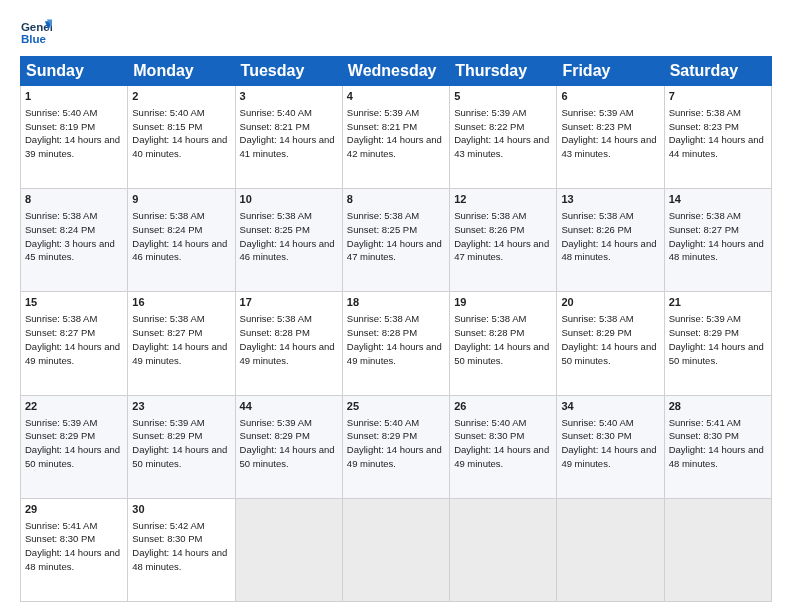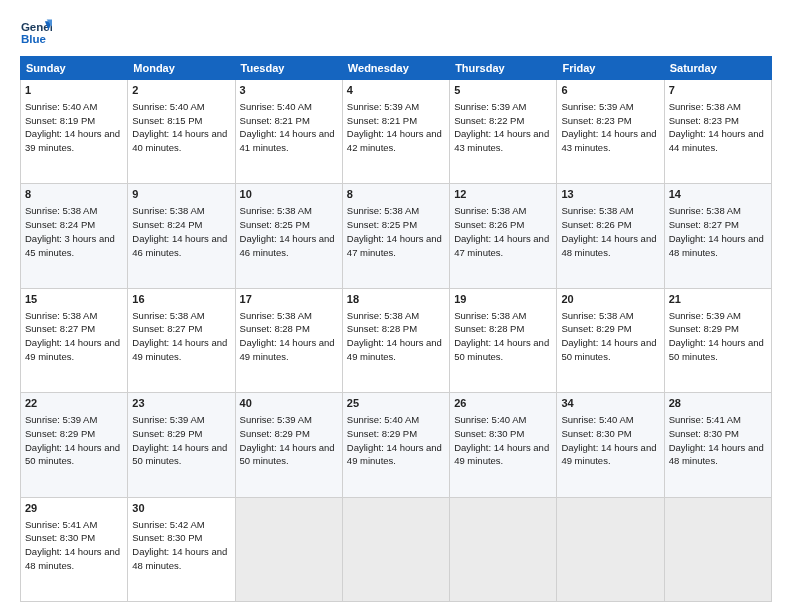--- a/index.html
+++ b/index.html
@@ -51,21 +51,21 @@
       width: 100%;
       border-collapse: collapse;
       flex: 1;
       font-size: 9.5px;
     }
     .calendar th {
       background: #1565c0;
       color: #fff;
       text-align: left;
       padding: 5px 5px;
-      font-size: 11px;
+      font-size: 16px;
       font-weight: bold;
       border: 1px solid #1565c0;
     }
     .calendar td {
       vertical-align: top;
       border: 1px solid #d0d0d0;
       padding: 3px 4px;
       width: 107px;
       background: #fff;
       color: #222;
@@ -142,21 +142,21 @@
           <td><span class="day-num">16</span><span>Sunrise: 5:38 AM</span><br><span>Sunset: 8:27 PM</span><br><span>Daylight: 14 hours and 49 minutes.</span></td>
           <td><span class="day-num">17</span><span>Sunrise: 5:38 AM</span><br><span>Sunset: 8:28 PM</span><br><span>Daylight: 14 hours and 49 minutes.</span></td>
           <td><span class="day-num">18</span><span>Sunrise: 5:38 AM</span><br><span>Sunset: 8:28 PM</span><br><span>Daylight: 14 hours and 49 minutes.</span></td>
           <td><span class="day-num">19</span><span>Sunrise: 5:38 AM</span><br><span>Sunset: 8:28 PM</span><br><span>Daylight: 14 hours and 50 minutes.</span></td>
           <td><span class="day-num">20</span><span>Sunrise: 5:38 AM</span><br><span>Sunset: 8:29 PM</span><br><span>Daylight: 14 hours and 50 minutes.</span></td>
           <td><span class="day-num">21</span><span>Sunrise: 5:39 AM</span><br><span>Sunset: 8:29 PM</span><br><span>Daylight: 14 hours and 50 minutes.</span></td>
         </tr>
         <tr>
           <td><span class="day-num">22</span><span>Sunrise: 5:39 AM</span><br><span>Sunset: 8:29 PM</span><br><span>Daylight: 14 hours and 50 minutes.</span></td>
           <td><span class="day-num">23</span><span>Sunrise: 5:39 AM</span><br><span>Sunset: 8:29 PM</span><br><span>Daylight: 14 hours and 50 minutes.</span></td>
-          <td><span class="day-num">40</span><span>Sunrise: 5:39 AM</span><br><span>Sunset: 8:29 PM</span><br><span>Daylight: 14 hours and 50 minutes.</span></td>
+          <td><span class="day-num">44</span><span>Sunrise: 5:39 AM</span><br><span>Sunset: 8:29 PM</span><br><span>Daylight: 14 hours and 50 minutes.</span></td>
           <td><span class="day-num">25</span><span>Sunrise: 5:40 AM</span><br><span>Sunset: 8:29 PM</span><br><span>Daylight: 14 hours and 49 minutes.</span></td>
           <td><span class="day-num">26</span><span>Sunrise: 5:40 AM</span><br><span>Sunset: 8:30 PM</span><br><span>Daylight: 14 hours and 49 minutes.</span></td>
           <td><span class="day-num">34</span><span>Sunrise: 5:40 AM</span><br><span>Sunset: 8:30 PM</span><br><span>Daylight: 14 hours and 49 minutes.</span></td>
           <td><span class="day-num">28</span><span>Sunrise: 5:41 AM</span><br><span>Sunset: 8:30 PM</span><br><span>Daylight: 14 hours and 48 minutes.</span></td>
         </tr>
         <tr>
           <td><span class="day-num">29</span><span>Sunrise: 5:41 AM</span><br><span>Sunset: 8:30 PM</span><br><span>Daylight: 14 hours and 48 minutes.</span></td>
           <td><span class="day-num">30</span><span>Sunrise: 5:42 AM</span><br><span>Sunset: 8:30 PM</span><br><span>Daylight: 14 hours and 48 minutes.</span></td>
           <td class="empty-cell"></td>
           <td class="empty-cell"></td>

